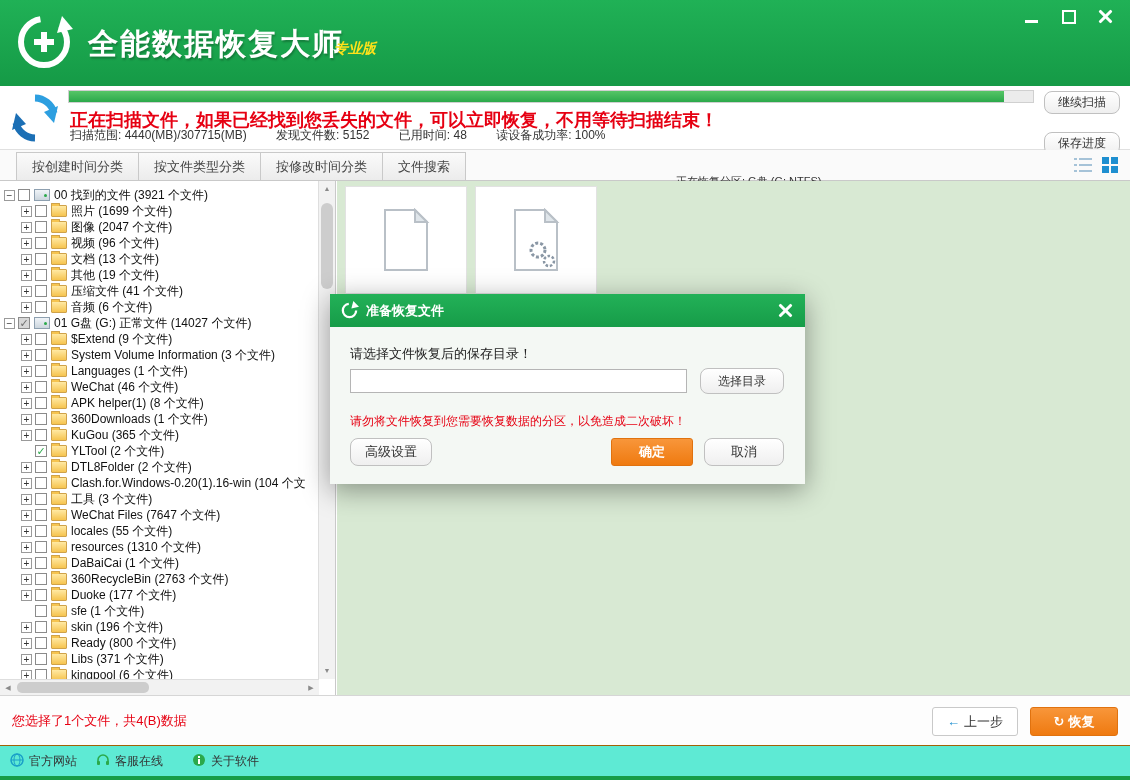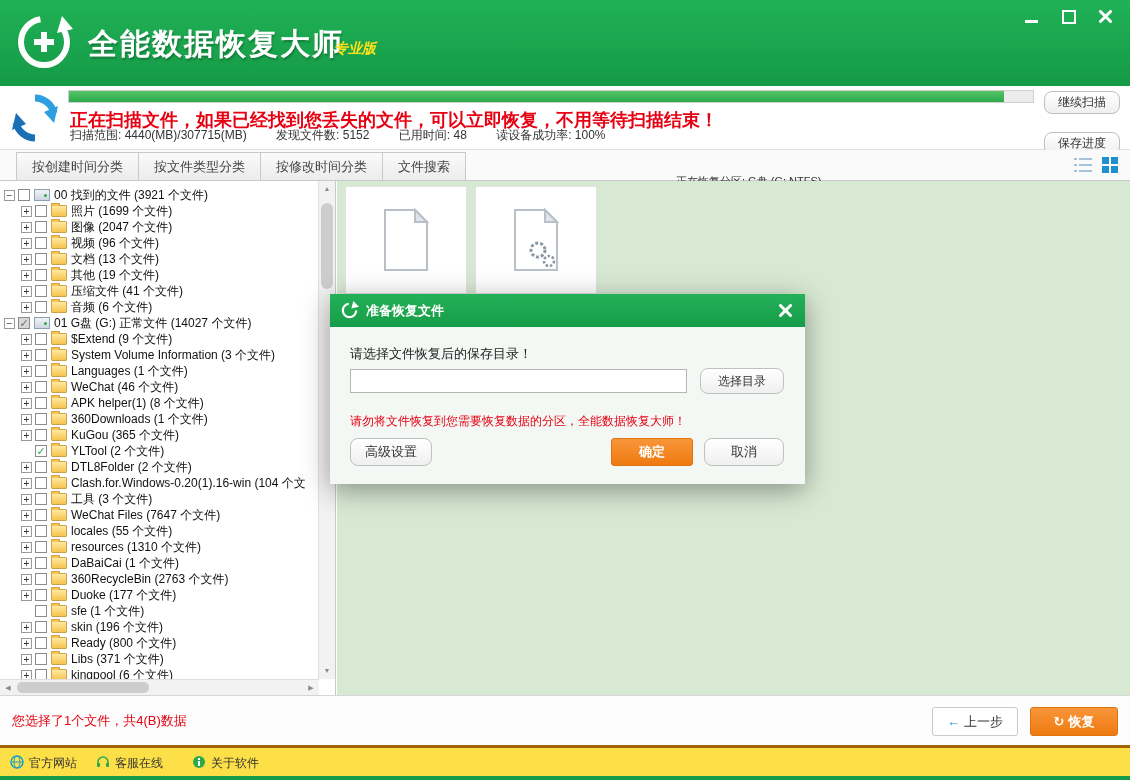--- a/index.html
+++ b/index.html
@@ -109,21 +109,21 @@
   
   .actionbar{position:absolute;left:0;top:695px;width:100%;height:50px;background:#fdfdfd;border-top:1px solid #d6d6d6;box-sizing:border-box;}
   .selection-text{position:absolute;left:12px;top:16px;font-size:13px;color:#e60012;}
   .btn-back{position:absolute;right:112px;top:11px;width:86px;height:29px;background:#fff;
             border:1px solid #c9c9c9;border-radius:3px;font-size:13px;color:#333;cursor:pointer;}
   .back-arrow{color:#1e8fd0;font-weight:bold;margin-right:4px;}
   .btn-recover{position:absolute;right:12px;top:11px;width:88px;height:29px;font-size:13px;font-weight:bold;}
   .recover-icon{margin-right:4px;font-weight:bold;}
 
   
-  .footer{position:absolute;left:0;top:745px;width:100%;height:31px;background:#fde047;border-top:3px solid #a16207;box-sizing:border-box;}
+  .footer{position:absolute;left:0;top:745px;width:100%;height:31px;background:#5eead4;border-top:1px solid #a16207;box-sizing:border-box;}
   .flink{position:absolute;top:0;height:31px;display:flex;align-items:center;gap:5px;font-size:12px;color:#333;cursor:pointer;}
   .flink-site{left:10px;} .flink-service{left:96px;} .flink-about{left:192px;}
   .promo{position:absolute;left:330px;top:0;line-height:31px;font-size:13px;font-weight:bold;color:#e60012;cursor:pointer;}
   .bottom-strip{position:absolute;left:0;top:776px;width:100%;height:4px;background:#169c48;}
 </style>
 </head>
 <body>
 
 <div class="app">
 
@@ -427,21 +427,21 @@
           <polygon points="14,0 20,6 12,8" fill="#fff"></polygon>
         </svg>
       </span>
       <span class="modal-title-text">准备恢复文件</span>
       <span class="modal-close"></span>
     </div>
     <div class="modal-body">
       <div class="modal-prompt">请选择文件恢复后的保存目录！</div>
       <input class="modal-input" type="text" value="" style="">
       <button class="gbtn btn-browse">选择目录</button>
-      <div class="modal-warning">请勿将文件恢复到您需要恢复数据的分区，全能数据恢复大师！</div>
+      <div class="modal-warning">请勿将文件恢复到您需要恢复数据的分区，以免造成二次破坏！</div>
       <button class="gbtn btn-advanced">高级设置</button>
       <button class="obtn btn-ok">确定</button>
       <button class="gbtn btn-cancel">取消</button>
     </div>
   </div>
 
   <section class="actionbar">
     <span class="selection-text">您选择了1个文件，共4(B)数据</span>
     <button class="btn-back"><span class="back-arrow">←</span><span>上一步</span></button>
     <button class="obtn btn-recover"><span class="recover-icon">↻</span><span>恢复</span></button>

